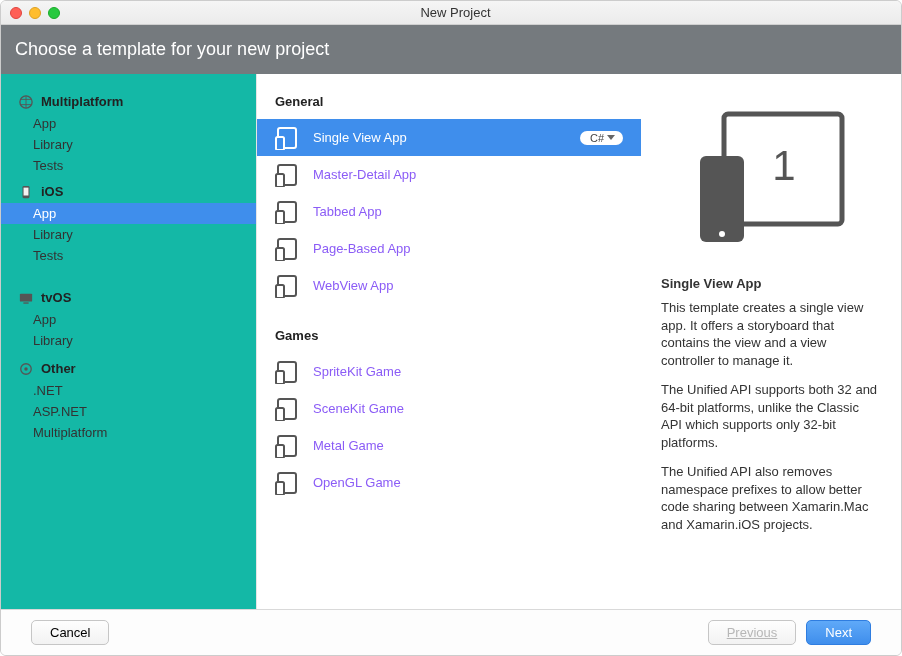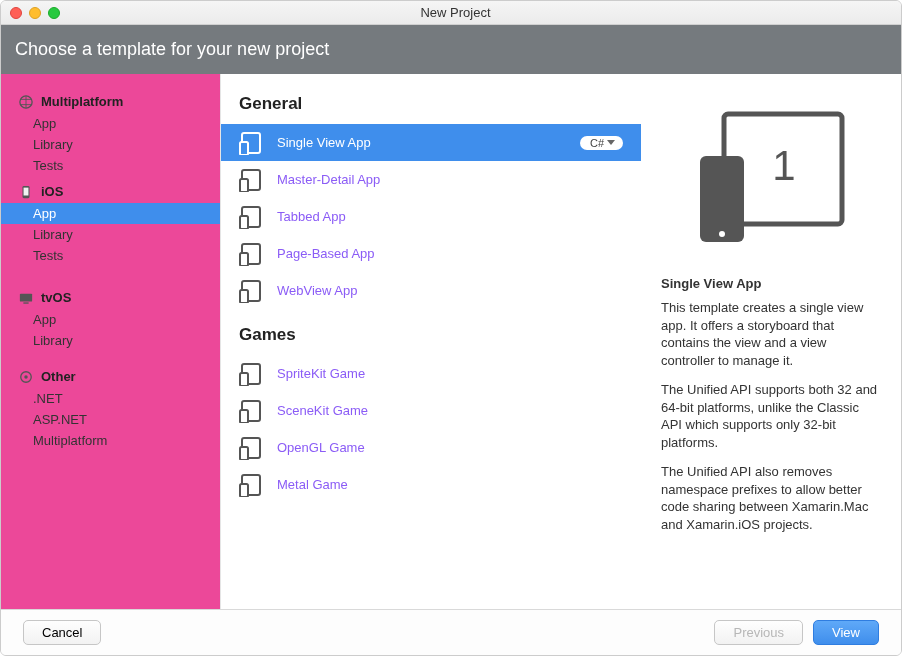--- a/index.html
+++ b/index.html
@@ -7,40 +7,40 @@
     .window { width: 100%; height: 100%; border: 1px solid #ccc; border-radius: 6px; overflow: hidden; display: flex; flex-direction: column; }
     .titlebar { height: 24px; background: linear-gradient(#f5f5f5,#ebebeb); border-bottom: 1px solid #d0d0d0; display: flex; align-items: center; }
     .traffic { display: flex; gap: 7px; margin-left: 9px; }
     .dot { width: 12px; height: 12px; border-radius: 50%; }
     .red { background: #ff5f56; border: 1px solid #e0443e; }
     .yellow { background: #ffbd2e; border: 1px solid #dea123; }
     .green { background: #27c93f; border: 1px solid #1aab29; }
     .title { flex: 1; text-align: center; font-size: 13px; color: #333; margin-right: 50px; }
     .header { background: #757a7e; color: #fff; padding: 14px 14px; font-size: 18px; font-weight: 300; }
     .content { flex: 1; display: flex; overflow: hidden; }
-    .sidebar { width: 220px; background: #ec4899; border-right: 1px solid #e5e5e5; padding-top: 16px; }
+    .sidebar { width: 256px; background: #14b8a6; border-right: 1px solid #e5e5e5; padding-top: 16px; }
     .category { font-weight: bold; font-size: 13px; color: #222; padding: 4px 18px; display: flex; align-items: center; gap: 8px; }
     .cat-icon { width: 14px; height: 14px; }
     .sub-item { font-size: 13px; color: #333; padding: 3px 18px 3px 32px; cursor: pointer; }
     .sub-item.selected { background: #3f8eec; color: #fff; }
     .middle { flex: 1; padding: 16px 0 16px 0; background: #fff; }
-    .group-label { font-weight: bold; font-size: 17px; color: #222; padding: 4px 18px 10px; }
+    .group-label { font-weight: bold; font-size: 13px; color: #222; padding: 4px 18px 10px; }
     .template-row { display: flex; align-items: center; gap: 14px; height: 37px; padding: 0 18px; cursor: pointer; font-size: 13px; color: #8b5cf6; }
     .template-row.selected { background: #3f8eec; color: #fff; }
     .template-row .ticon { width: 24px; height: 24px; flex-shrink: 0; }
     .template-row .tname { flex: 1; }
     .badge { background: #fff; color: #444; font-size: 11px; border-radius: 10px; padding: 1px 8px 1px 10px; display: flex; align-items: center; gap: 3px; }
     .detail { width: 260px; padding: 24px 20px 10px; font-size: 13px; color: #333; }
     .detail-illus { display: flex; justify-content: center; margin: 10px 0 28px; }
     .detail-title { font-weight: bold; margin-bottom: 8px; }
     .detail-p { margin-bottom: 12px; line-height: 1.35; }
-    .footer { border-top: 1px solid #d9d9d9; padding: 10px 22px; display: flex; align-items: center; background: #fdfdfd; }
+    .footer { border-top: 1px solid #d9d9d9; padding: 10px 30px; display: flex; align-items: center; background: #fdfdfd; }
     .btn { font-size: 13px; padding: 4px 18px; border-radius: 5px; border: 1px solid #c6c6c6; background: linear-gradient(#fefefe,#f2f2f2); cursor: pointer; }
     .btn.primary { background: linear-gradient(#5fa9f8,#3f8eec); color: #fff; border: 1px solid #2f7de0; }
-    .btn.disabled { color: #b7b7b7; }
+    .btn.disabled { color: #b7b7b7; text-decoration: underline; }
     .spacer { flex: 1; }
     .btn + .btn { margin-left: 10px; }
   </style>
 </head>
 <body>
 
 <div class="window">
   <div class="titlebar">
     <div class="traffic">
       <div class="dot red"></div>
@@ -80,21 +80,21 @@
       <div class="category" style="margin-top:20px">
         <svg class="cat-icon" viewBox="0 0 16 16">
             <rect x="1" y="3" width="14" height="9" rx="1" fill="#555"></rect>
             <rect x="5" y="13" width="6" height="1.5" fill="#555"></rect>
           </svg>
         <span>tvOS</span>
       </div>
       <div class="sub-item">App</div>
       <div class="sub-item">Library</div>
 
-      <div class="category" style="margin-top:14px">
+      <div class="category" style="margin-top:6px">
         <svg class="cat-icon" viewBox="0 0 16 16">
             <circle cx="8" cy="8" r="6" fill="none" stroke="#555" stroke-width="1.5"></circle>
             <circle cx="8" cy="8" r="2" fill="#555"></circle>
           </svg>
         <span>Other</span>
       </div>
       <div class="sub-item">.NET</div>
       <div class="sub-item">ASP.NET</div>
       <div class="sub-item">Multiplatform</div>
     </div>
@@ -137,48 +137,48 @@
         <span class="tname">Page-Based App</span>
       </div>
       <div class="template-row">
         <svg class="ticon" viewBox="0 0 24 24">
             <rect x="3" y="2" width="18" height="20" rx="2" fill="none" stroke="#555" stroke-width="2"></rect>
             <rect x="1" y="11" width="8" height="13" rx="1.5" fill="#fff" stroke="#555" stroke-width="2"></rect>
           </svg>
         <span class="tname">WebView App</span>
       </div>
 
-      <div class="group-label" style="margin-top:12px">Games</div>
+      <div class="group-label" style="margin-top:20px">Games</div>
       <div class="template-row">
         <svg class="ticon" viewBox="0 0 24 24">
             <rect x="3" y="2" width="18" height="20" rx="2" fill="none" stroke="#555" stroke-width="2"></rect>
             <rect x="1" y="11" width="8" height="13" rx="1.5" fill="#fff" stroke="#555" stroke-width="2"></rect>
           </svg>
         <span class="tname">SpriteKit Game</span>
       </div>
       <div class="template-row">
         <svg class="ticon" viewBox="0 0 24 24">
             <rect x="3" y="2" width="18" height="20" rx="2" fill="none" stroke="#555" stroke-width="2"></rect>
             <rect x="1" y="11" width="8" height="13" rx="1.5" fill="#fff" stroke="#555" stroke-width="2"></rect>
           </svg>
         <span class="tname">SceneKit Game</span>
       </div>
       <div class="template-row">
         <svg class="ticon" viewBox="0 0 24 24">
             <rect x="3" y="2" width="18" height="20" rx="2" fill="none" stroke="#555" stroke-width="2"></rect>
             <rect x="1" y="11" width="8" height="13" rx="1.5" fill="#fff" stroke="#555" stroke-width="2"></rect>
           </svg>
+        <span class="tname">Metal Game</span>
+      </div>
+      <div class="template-row">
+        <svg class="ticon" viewBox="0 0 24 24">
+            <rect x="3" y="2" width="18" height="20" rx="2" fill="none" stroke="#555" stroke-width="2"></rect>
+            <rect x="1" y="11" width="8" height="13" rx="1.5" fill="#fff" stroke="#555" stroke-width="2"></rect>
+          </svg>
         <span class="tname">OpenGL Game</span>
-      </div>
-      <div class="template-row">
-        <svg class="ticon" viewBox="0 0 24 24">
-            <rect x="3" y="2" width="18" height="20" rx="2" fill="none" stroke="#555" stroke-width="2"></rect>
-            <rect x="1" y="11" width="8" height="13" rx="1.5" fill="#fff" stroke="#555" stroke-width="2"></rect>
-          </svg>
-        <span class="tname">Metal Game</span>
       </div>
     </div>
 
     <div class="detail">
       <div class="detail-illus">
         <svg width="150" height="140" viewBox="0 0 150 140">
           <rect x="28" y="6" width="118" height="110" rx="4" fill="none" stroke="#555" stroke-width="5"></rect>
           <text x="88" y="72" font-size="42" text-anchor="middle" fill="#555" font-family="Arial">1</text>
           <rect x="4" y="48" width="44" height="86" rx="6" fill="#555"></rect>
           <circle cx="26" cy="126" r="3" fill="#fff"></circle>
@@ -188,15 +188,15 @@
       <div class="detail-p">This template creates a single view app. It offers a storyboard that contains the view and a view controller to manage it.</div>
       <div class="detail-p">The Unified API supports both 32 and 64-bit platforms, unlike the Classic API which supports only 32-bit platforms.</div>
       <div class="detail-p">The Unified API also removes namespace prefixes to allow better code sharing between Xamarin.Mac and Xamarin.iOS projects.</div>
     </div>
   </div>
 
   <div class="footer">
     <button class="btn">Cancel</button>
     <div class="spacer"></div>
     <button class="btn disabled">Previous</button>
-    <button class="btn primary">View</button>
+    <button class="btn primary">Next</button>
   </div>
 </div>
 
 </body></html>

